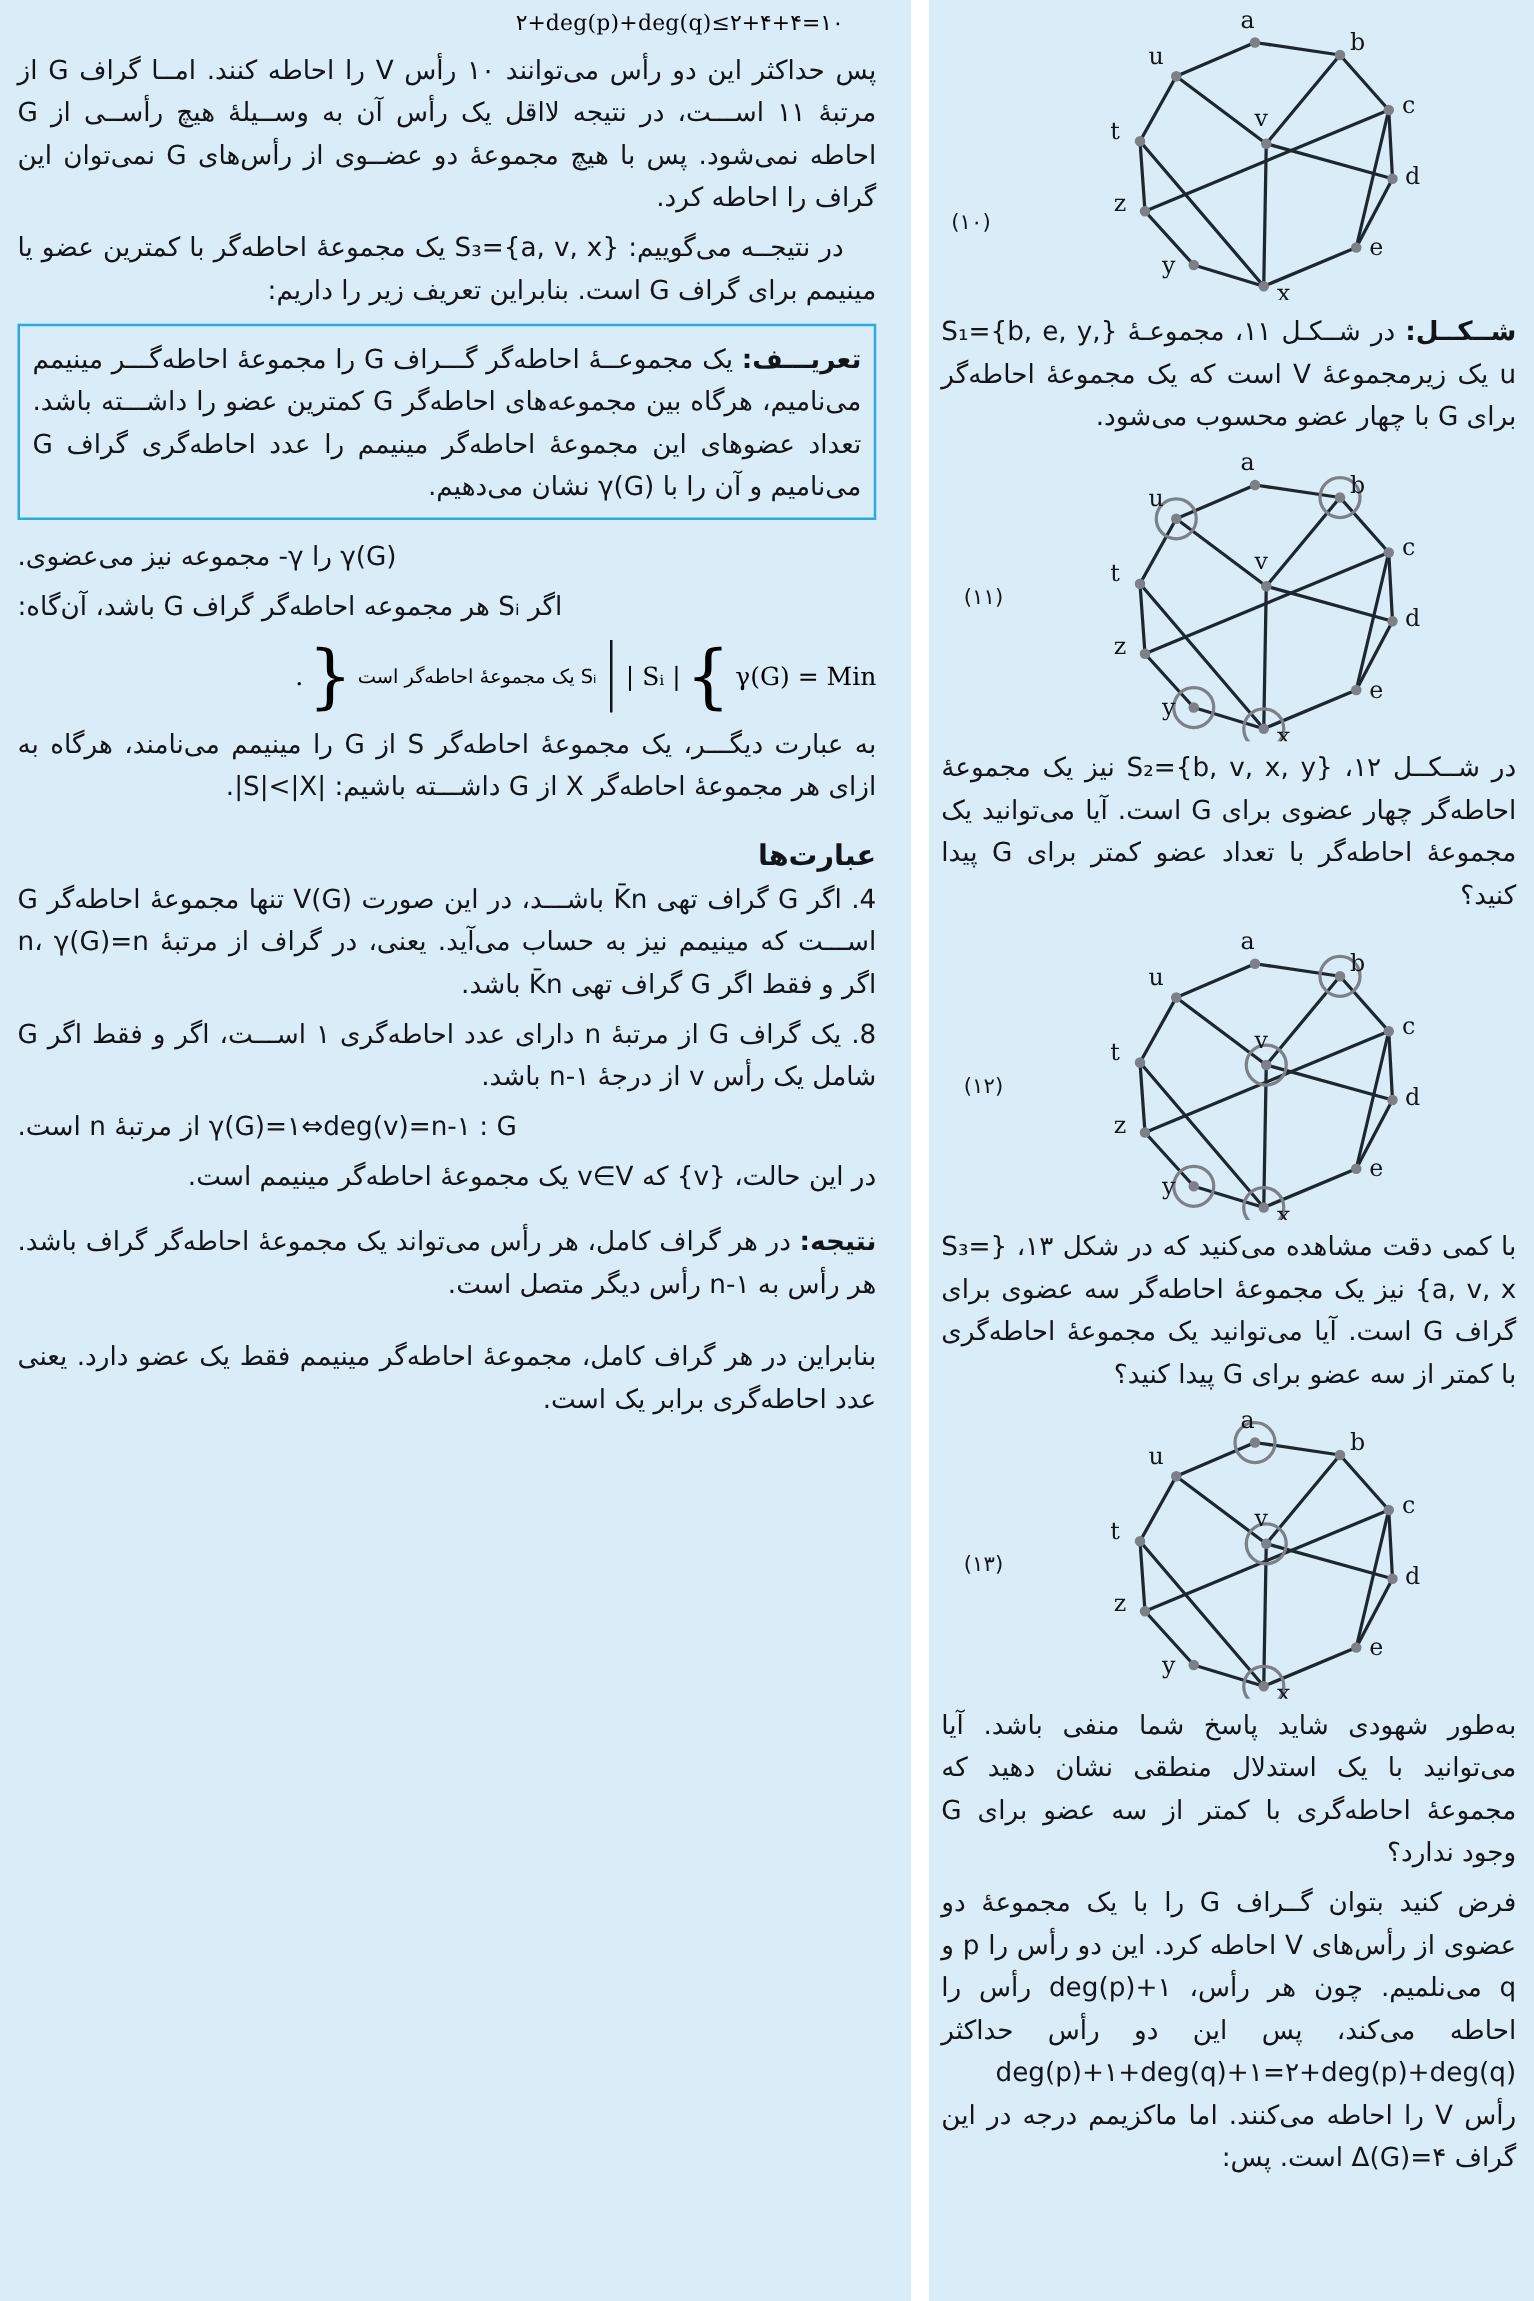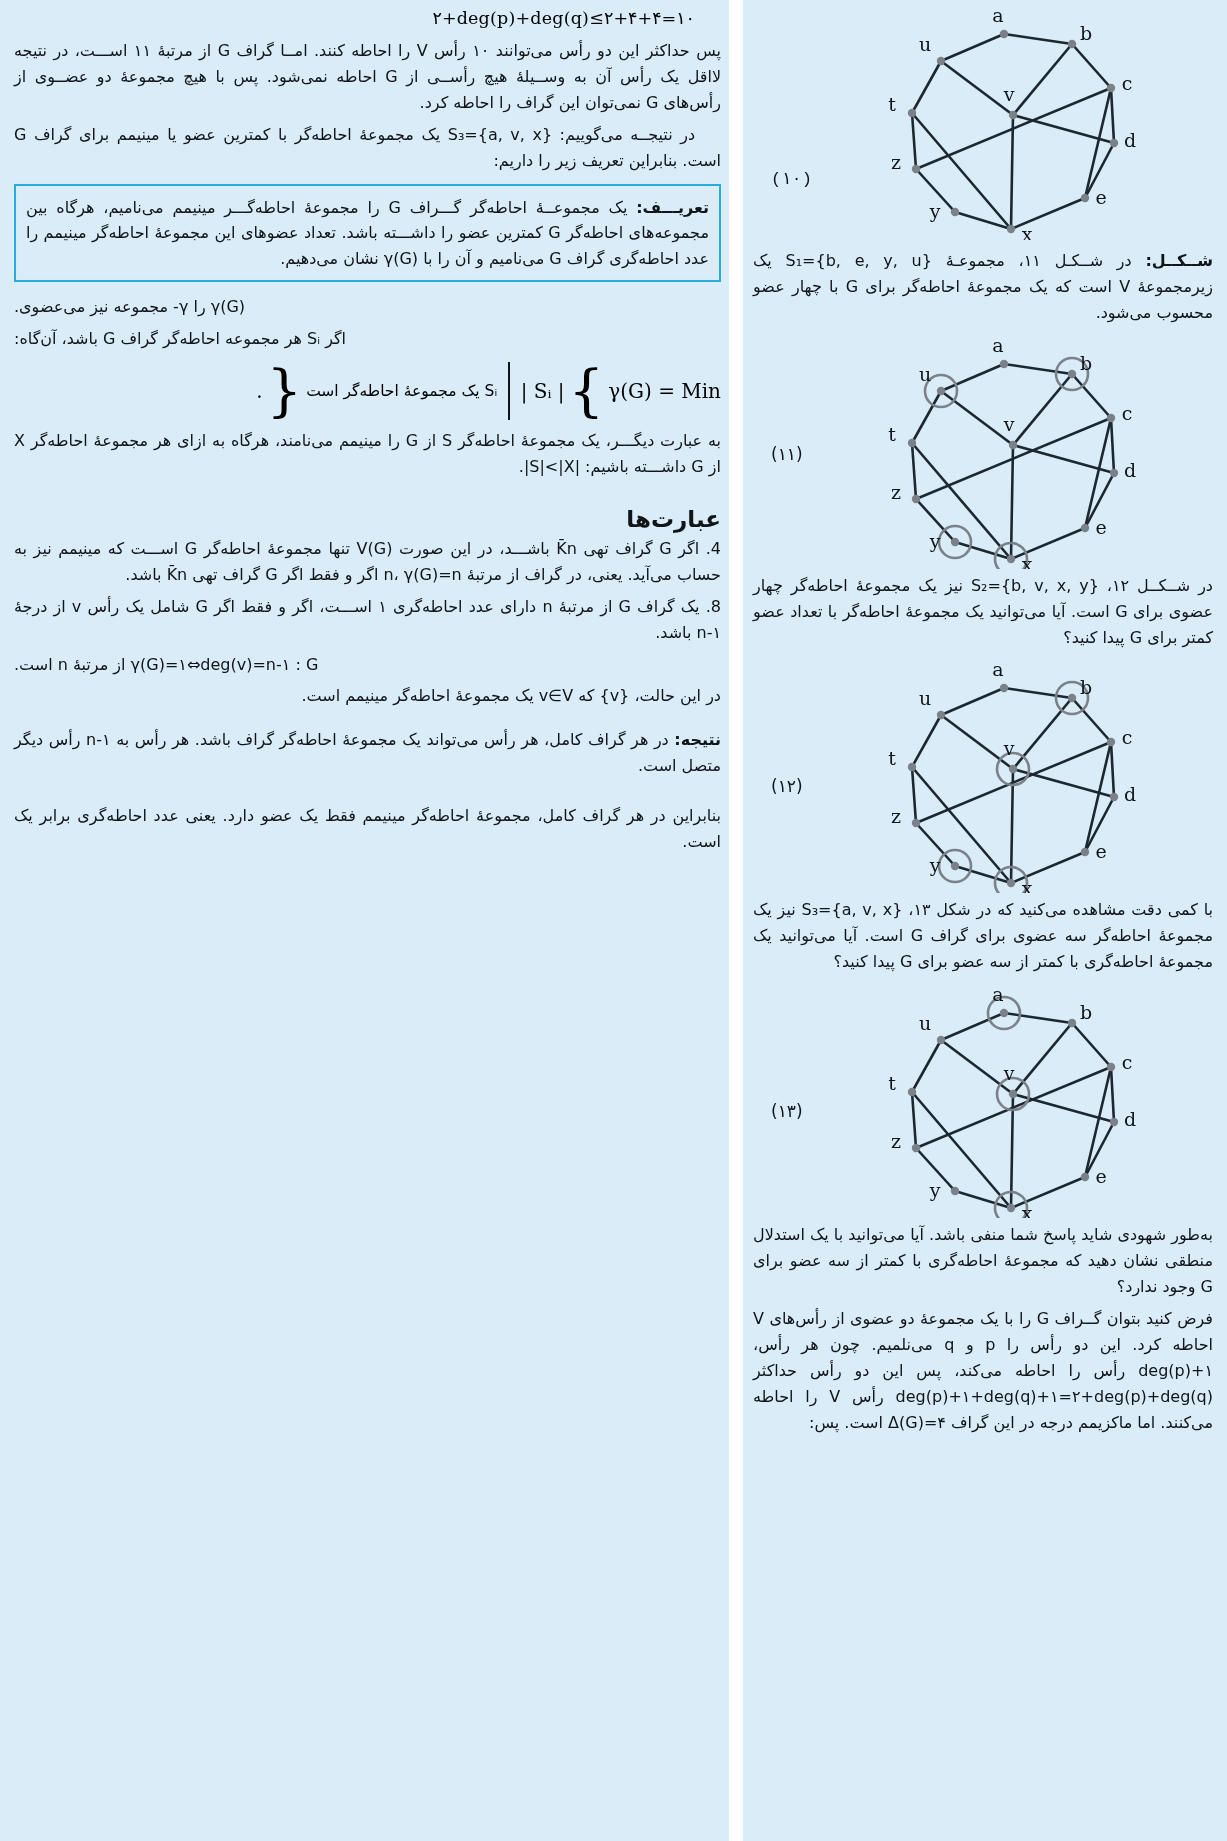--- a/index.html
+++ b/index.html
@@ -23,28 +23,28 @@
     display:flex;flex-direction:column;
     position:relative;
   }
   .gutter{
     width:14px;
     background:#ffffff;
     flex:0 0 14px;
   }
   .col-left{
     flex:1 1 auto;
-    padding:6px 8px 6px 14px;
+    padding:6px 28px 6px 14px;
     box-sizing:border-box;
     position:relative;
   }
   
   p,div.para{
     margin:0 0 6px 0;
-    font-size:16px;
+    font-size:21px;
     line-height:1.62;
     color:#111418;
     text-align:justify;
     text-align-last:left;
     direction:rtl;
   }
   .para.lastright{text-align-last:right;}
   .bold{font-weight:bold;}
   .eqline{
     font-family:"DejaVu Serif","Liberation Serif",serif;
@@ -161,21 +161,21 @@
             <circle cx="163" cy="161" r="4.2" fill="#7b8189"></circle>
             <text x="143" y="161" class="vlabel" text-anchor="middle">z</text>
             <circle cx="159" cy="105" r="4.2" fill="#7b8189"></circle>
             <text x="139" y="103" class="vlabel" text-anchor="middle">t</text>
             <circle cx="188" cy="53" r="4.2" fill="#7b8189"></circle>
             <text x="172" y="43" class="vlabel" text-anchor="middle">u</text>
             <circle cx="260" cy="107" r="4.2" fill="#7b8189"></circle>
             <text x="256" y="93" class="vlabel" text-anchor="middle">v</text>
           </g>
       </svg>
-      <span class="fignum" style="left:18px;top:160px;font-family:Liberation Mono, monospace;">(۱۰)</span>
+      <span class="fignum" style="left:8px;top:160px;">(۱۰)</span>
     </div>
 
     <div class="para lastright" style="margin-top:4px;">
       <span class="bold">شــکــل:</span><span> در شــکـل ۱۱، مجموعـهٔ {S₁={b, e, y, u یک زیرمجموعهٔ V است که یک مجموعهٔ احاطه‌گر برای G با چهار عضو محسوب می‌شود.</span>
     </div>
 
     <div class="figwrap" style="height:235px;">
       <svg width="460" height="235" viewBox="0 0 460 235">
         <g class="g11">
             <line x1="251" y1="30" x2="188" y2="57" stroke="#1d2730" stroke-width="2.6" stroke-linecap="round"></line>

